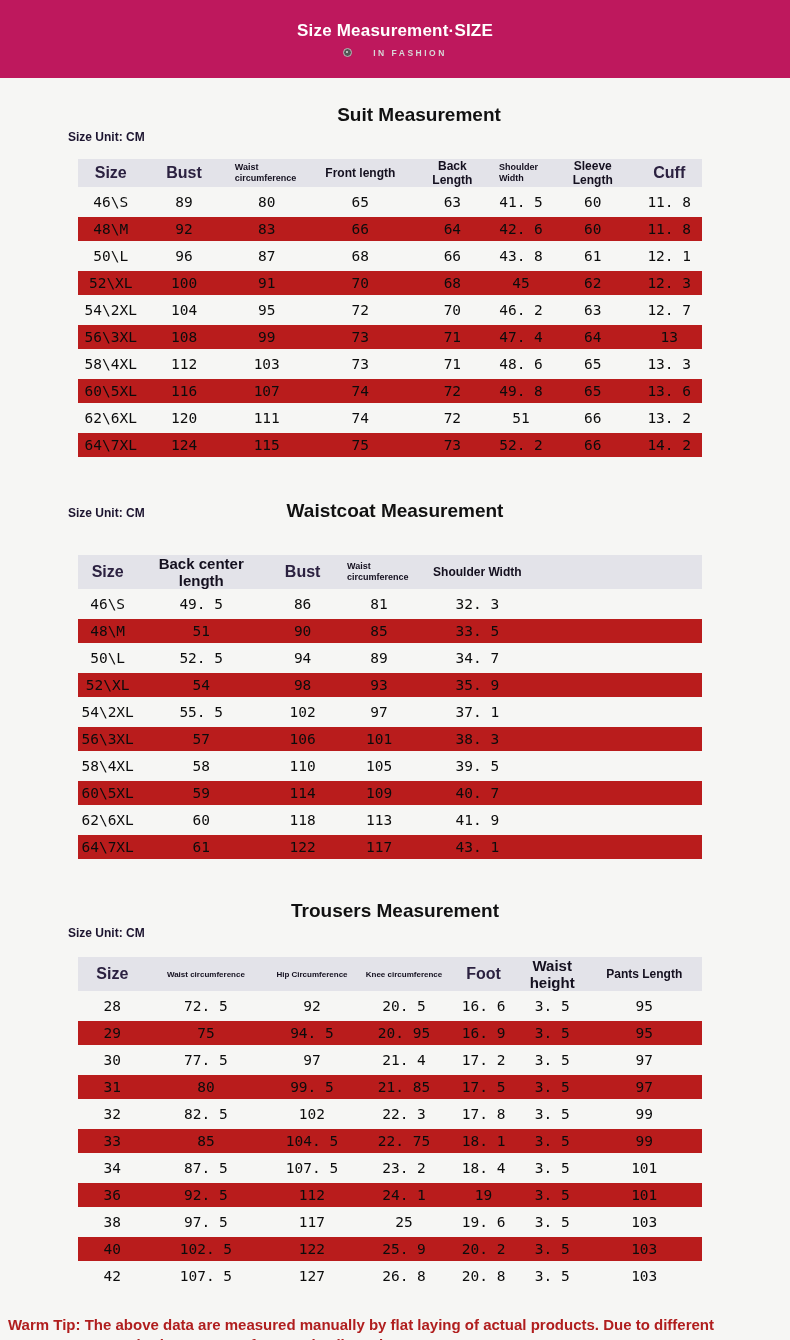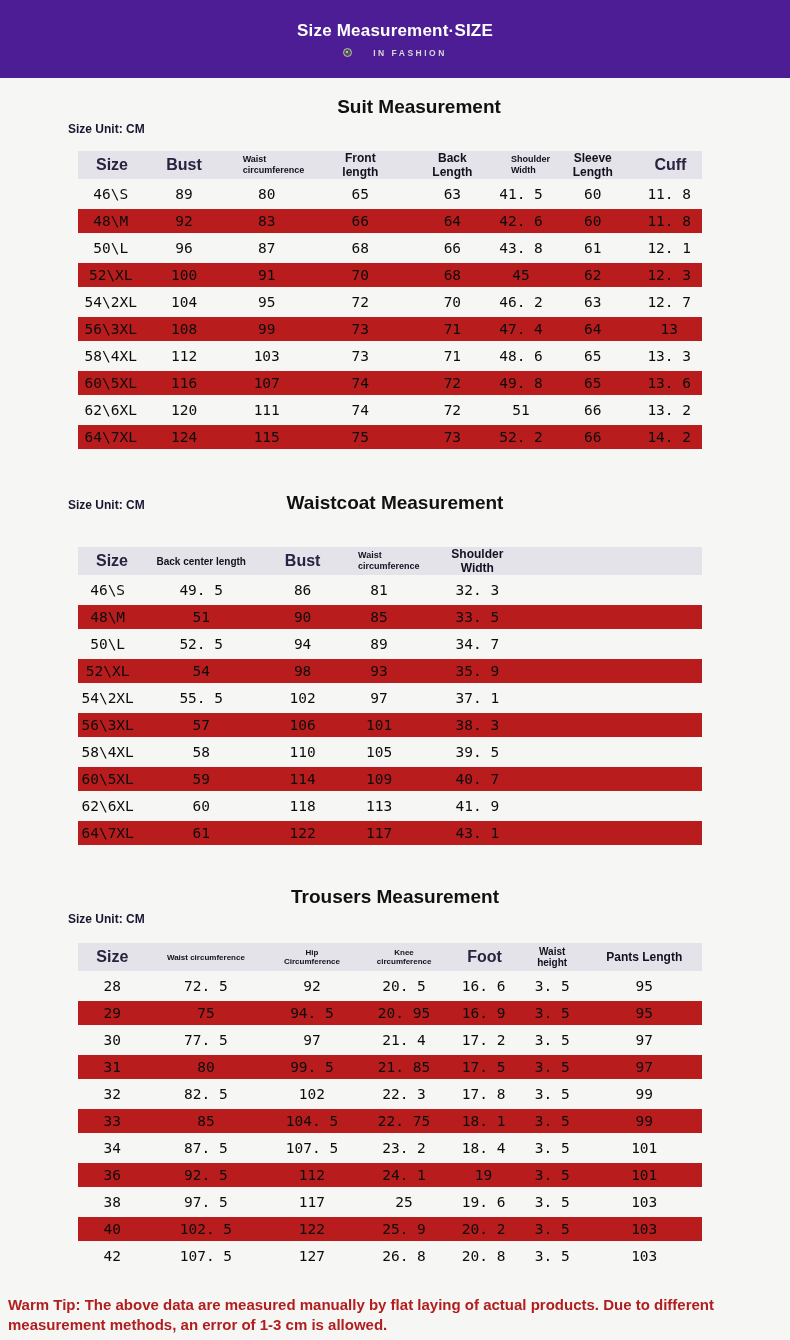--- a/index.html
+++ b/index.html
@@ -7,21 +7,21 @@
   body {
     width: 790px; height: 1340px;
     background: #f6f6f4;
     font-family: "Liberation Sans", sans-serif;
     color: #0c0c0c;
     overflow: hidden;
   }
 
   
   .banner {
-    height: 78px; background: #4c1d95;
+    height: 78px; background: #be185d;
     display: flex; flex-direction: column; align-items: center; justify-content: center;
   }
   .banner-title {
     color: #fff; font-size: 17px; font-weight: bold; letter-spacing: .2px;
   }
   .brand-line {
     margin-top: 7px; display: flex; align-items: center; gap: 21px;
     color: #d8d8d8; font-size: 8.5px; font-weight: bold; letter-spacing: 2.5px;
   }
   .logo-dot {
@@ -40,48 +40,48 @@
     margin: 0; text-align: center;
     font-size: 19px; font-weight: bold; color: #111;
   }
   .unit-label {
     font-size: 12px; font-weight: bold; color: #1d1530;
   }
   .unit-below { margin: 4px 0 0 68px; }
   .titleline { position: relative; }
   .titleline .unit-label { position: absolute; left: 68px; top: 6px; }
 
-  .sec-suit .sec-title      { padding-top: 18px; margin-left: 48px; }
+  .sec-suit .sec-title      { padding-top: 26px; margin-left: 48px; }
   .sec-waistcoat            { margin-top: 40px; }
   .sec-trousers             { margin-top: 38px; }
   .sec-trousers .sec-title  { padding-top: 0; }
 
   
   table.meas {
     margin: 10px auto 0 78px;
     width: 624px;
     border-collapse: separate; border-spacing: 0 3px;
     table-layout: fixed;
   }
   .sec-suit table.meas      { margin-top: 12px; }
   .sec-waistcoat table.meas { margin-top: 30px; }
   .sec-trousers table.meas  { margin-top: 14px; }
 
   thead tr { background: #e3e3e9; }
-  thead th { height: 28px; font-weight: bold; text-align: center; vertical-align: middle; padding: 0 18px; }
+  thead th { height: 28px; font-weight: bold; text-align: center; vertical-align: middle; padding: 0 6px; }
   tbody tr.stripe { background: #b91c1c; }
   tbody td {
     height: 24px; text-align: center; vertical-align: middle;
     font-family: "DejaVu Sans Mono", monospace;
     font-size: 14.5px; color: #0c0c0c; white-space: nowrap;
   }
 
   th.h-lg  { font-size: 16px;  color: #2b2140; }
   th.h-md  { font-size: 12px;  color: #14101f; }
-  th.h-sm  { font-size: 10px; color: #14101f; }
+  th.h-sm  { font-size: 15px; color: #14101f; }
   th.h-xs  { font-size: 8px;   color: #14101f; }
   th.h-wrap{ font-size: 9px;   color: #14101f; }
   th.h-wrap .wrapbox { display: block; max-width: 64px; margin: 0 auto; text-align: left; line-height: 1.25; }
 
   
   .t-suit th:nth-child(1), .t-suit td:nth-child(1) { width: 10.5%; }
   .t-suit th:nth-child(2), .t-suit td:nth-child(2) { width: 13%; }
   .t-suit th:nth-child(3), .t-suit td:nth-child(3) { width: 13.5%; }
   .t-suit th:nth-child(4), .t-suit td:nth-child(4) { width: 16.5%; }
   .t-suit th:nth-child(5), .t-suit td:nth-child(5) { width: 13%; }

